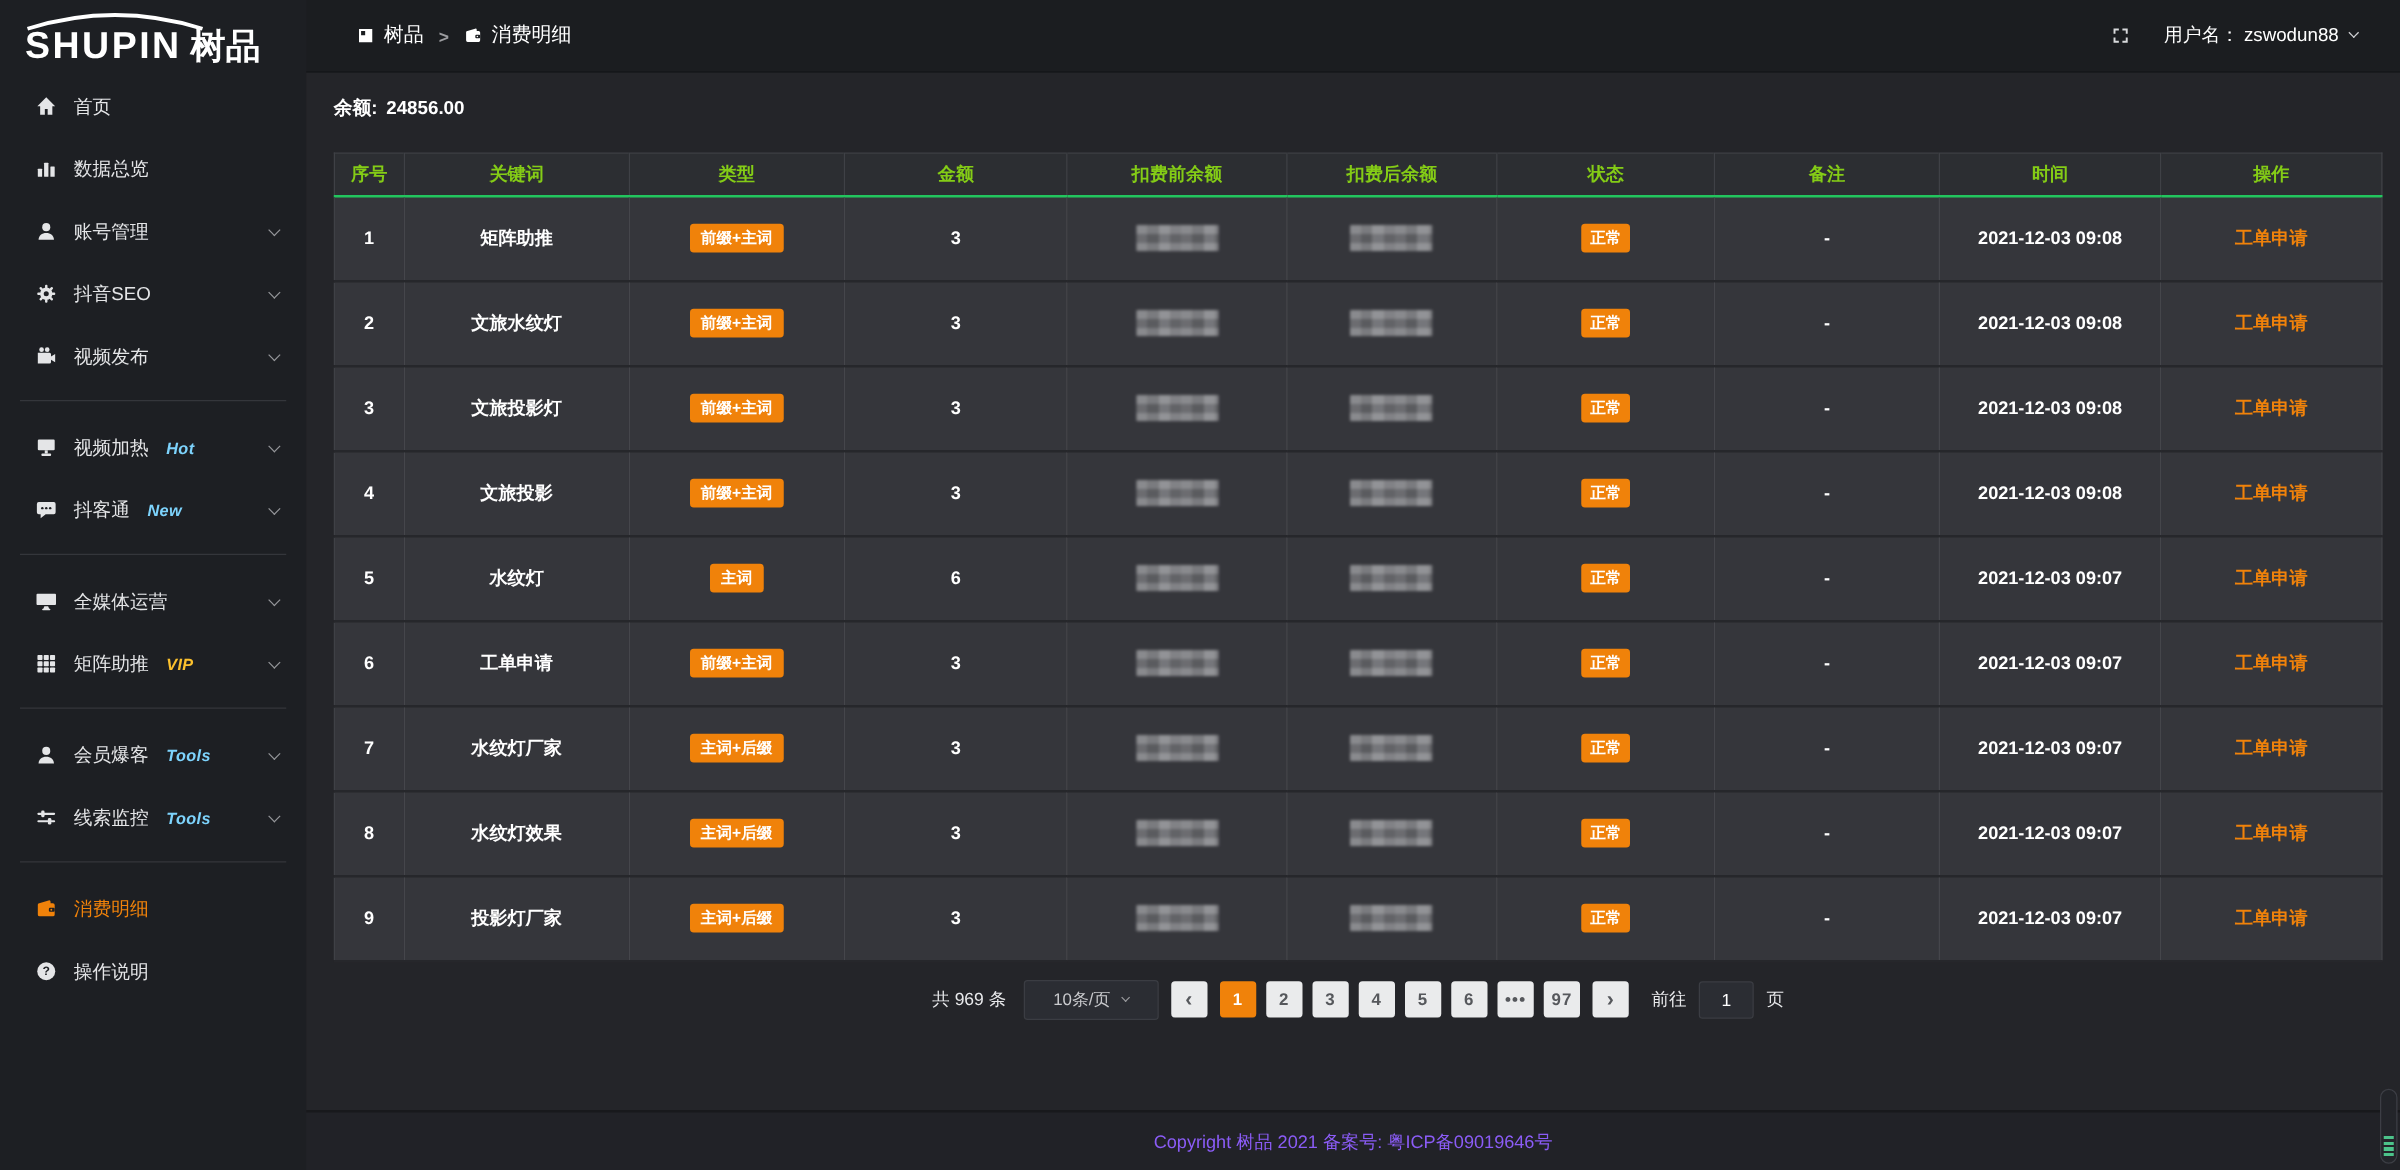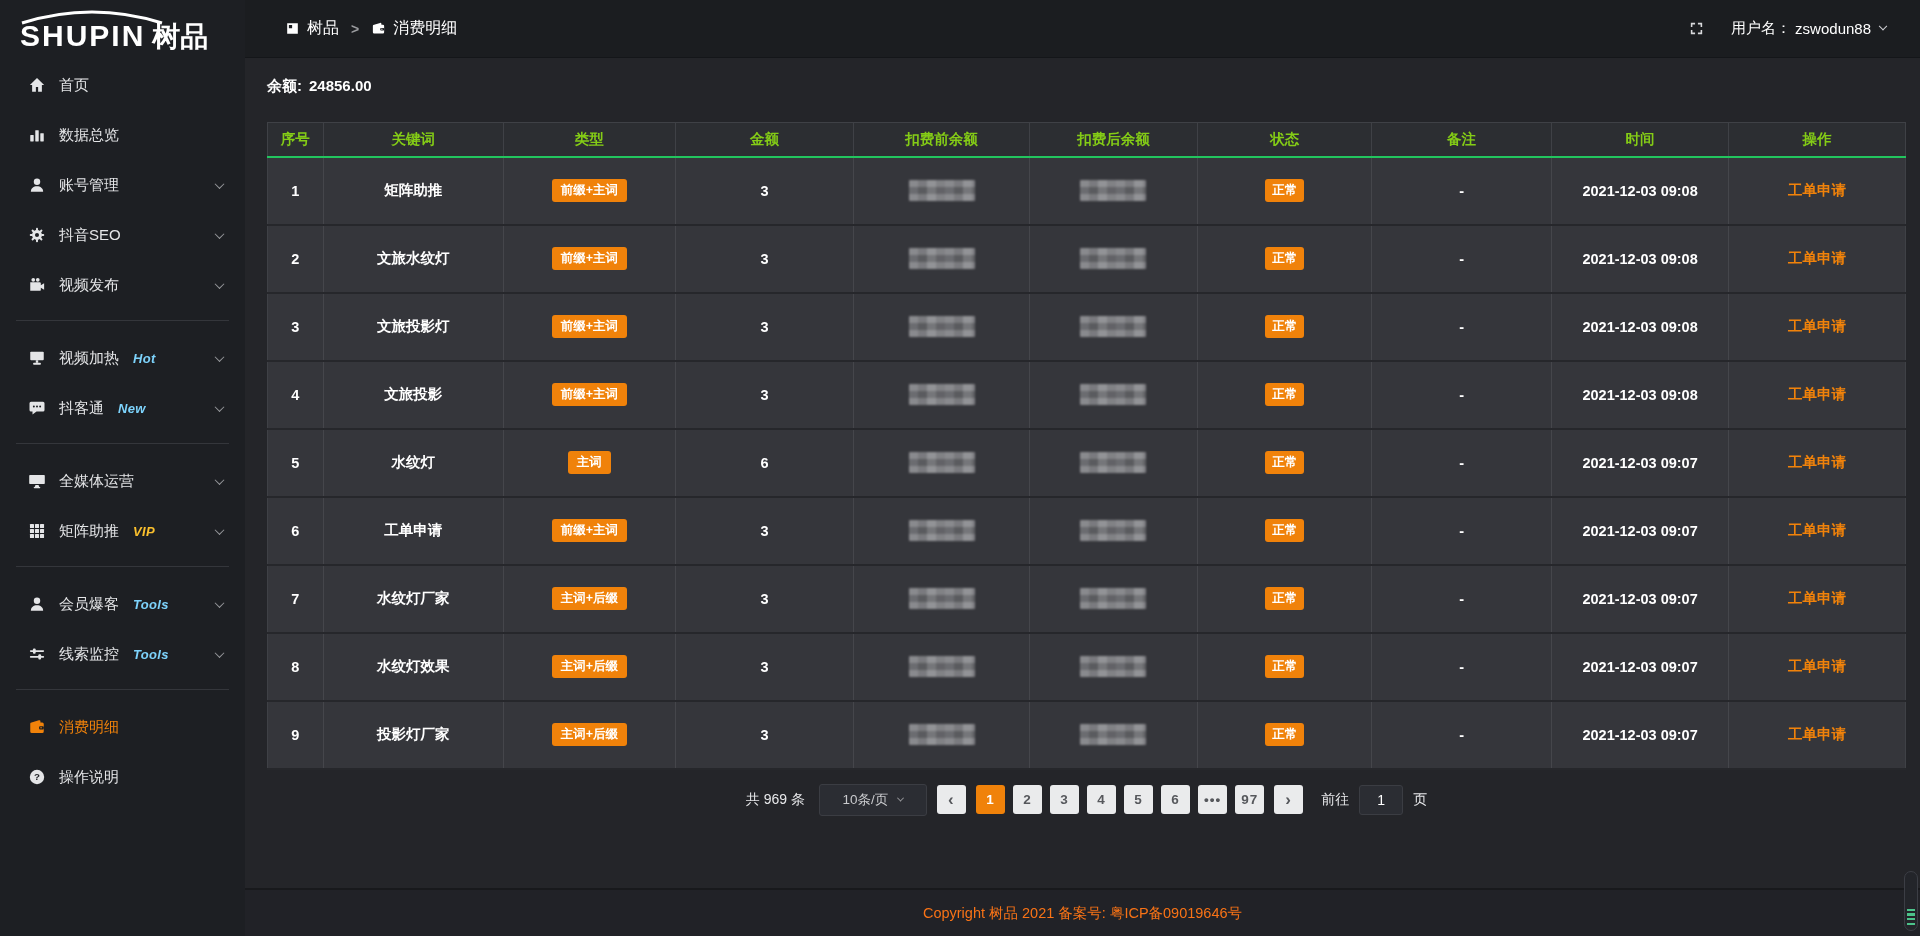--- a/index.html
+++ b/index.html
@@ -72,21 +72,21 @@
   .chev-select { width: 5px; height: 5px; border-color: #9a9b9e; margin-left: 0; transform: rotate(45deg) translate(-1px,-1px); }
   .page-list { list-style: none; display: flex; gap: 8px; }
   .page-btn { min-width: 29px; height: 29px; padding: 0 6px; background: #eaebec; color: #56585c; border: none; font-family: inherit; font-size: 13.5px; font-weight: 700; border-radius: 3px; display: flex; align-items: center; justify-content: center; cursor: pointer; letter-spacing: 1px; }
   .page-btn.active { background: #f0820a; color: #fff; }
   .page-nav { font-size: 17px; font-weight: 700; padding: 0 8px; }
   .pager-goto-label { font-size: 14px; color: #e8e9eb; margin-left: 8px; }
   .goto-input { width: 44px; height: 30px; background: #2b2d33; border: 1px solid #3b3d43; border-radius: 3px; color: #fff; text-align: center; font-size: 14px; font-family: inherit; }
   .pager-goto-unit { font-size: 14px; color: #e8e9eb; }
 
   
-  .footer { height: 48px; flex-shrink: 0; background: #212227; border-top: 2px solid #18191c; display: flex; align-items: center; justify-content: center; font-size: 14.5px; color: #f97316; }
+  .footer { height: 48px; flex-shrink: 0; background: #212227; border-top: 2px solid #18191c; display: flex; align-items: center; justify-content: center; font-size: 14.5px; color: #8b5cf6; }
 
   
   .float-widget { position: absolute; right: 2px; bottom: 5px; width: 14px; height: 60px; background: #23252a; border: 1px solid #3c3e45; border-radius: 7px; cursor: pointer; display: flex; align-items: flex-end; justify-content: center; padding-bottom: 5px; }
   .fw-bars { width: 8px; height: 18px; background: repeating-linear-gradient(0deg, #4cc38a 0 2.5px, transparent 2.5px 4.6px); }
 
   .sprite { position: absolute; width: 0; height: 0; overflow: hidden; }
 </style>
 </head>
 <body>
 

